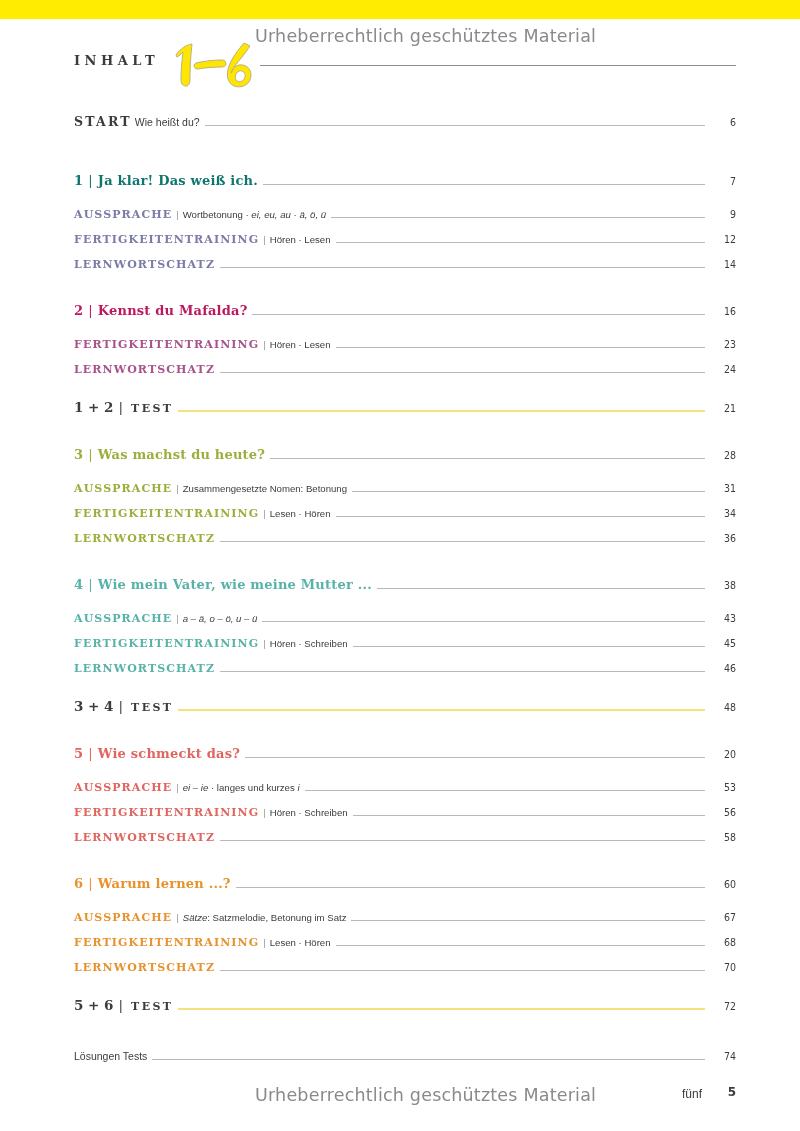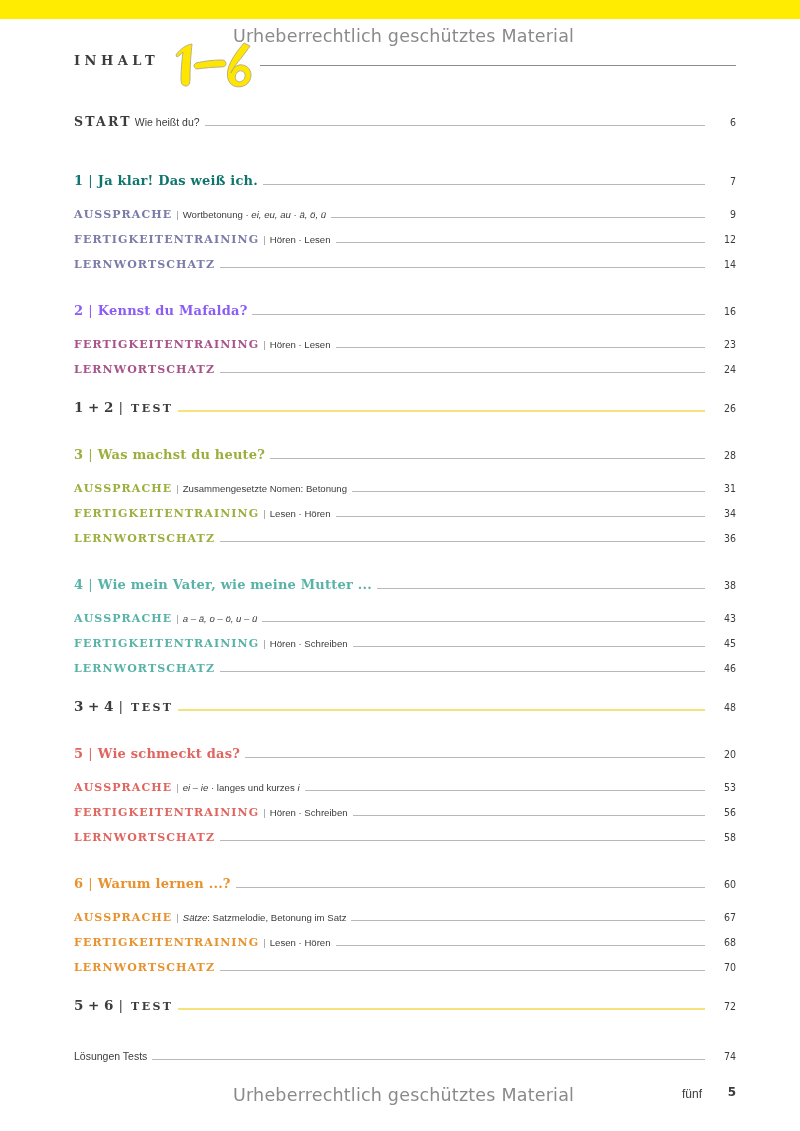--- a/index.html
+++ b/index.html
@@ -26,20 +26,21 @@
   }
 
   
   .watermark {
     position: absolute;
     font-family: "DejaVu Sans", sans-serif;
     font-size: 17.5px;
     color: #8a8a8a;
     letter-spacing: 0.2px;
     white-space: nowrap;
+    margin-left: 22px;
   }
   .watermark-top { left: 233px; top: 26px; }
   .watermark-bottom { left: 233px; top: 1085px; }
 
   
   .header {
     position: absolute;
     left: 74px;
     top: 45px;
     width: 662px;
@@ -261,40 +262,40 @@
         <span class="leader"></span>
         <span class="page-num">12</span>
       </div>
       <div class="row sub-row">
         <span class="row-label"><span class="sub-label" style="color:#7b7ba8">LERNWORTSCHATZ</span></span>
         <span class="leader"></span>
         <span class="page-num">14</span>
       </div>
       <div class="sp-unit"></div>
       <div class="row unit-head">
-        <span class="row-label" style="color:#8b5cf6"><span class="unit-num">2</span><span class="unit-bar">|</span><span class="unit-title">Kennst du Mafalda?</span></span>
+        <span class="row-label" style="color:#be185d"><span class="unit-num">2</span><span class="unit-bar">|</span><span class="unit-title">Kennst du Mafalda?</span></span>
         <span class="leader"></span>
         <span class="page-num">16</span>
       </div>
       <div class="sp-sub"></div>
       <div class="row sub-row">
         <span class="row-label"><span class="sub-label" style="color:#a8538a">FERTIGKEITENTRAINING</span><span class="sub-bar">|</span><span class="sub-text">Hören · Lesen</span></span>
         <span class="leader"></span>
         <span class="page-num">23</span>
       </div>
       <div class="row sub-row">
         <span class="row-label"><span class="sub-label" style="color:#a8538a">LERNWORTSCHATZ</span></span>
         <span class="leader"></span>
         <span class="page-num">24</span>
       </div>
       <div class="sp-test"></div>
       <div class="row test-row">
         <span class="row-label"><span class="test-num">1 + 2</span><span class="test-bar">|</span><span class="test-word">TEST</span></span>
         <span class="leader thick"></span>
-        <span class="page-num">26</span>
+        <span class="page-num">21</span>
       </div>
       <div class="sp-unit"></div>
       <div class="row unit-head">
         <span class="row-label" style="color:#9aaf3c"><span class="unit-num">3</span><span class="unit-bar">|</span><span class="unit-title">Was machst du heute?</span></span>
         <span class="leader"></span>
         <span class="page-num">28</span>
       </div>
       <div class="sp-sub"></div>
       <div class="row sub-row">
         <span class="row-label"><span class="sub-label" style="color:#9aaf3c">AUSSPRACHE</span><span class="sub-bar">|</span><span class="sub-text">Zusammengesetzte Nomen: Betonung</span></span>

